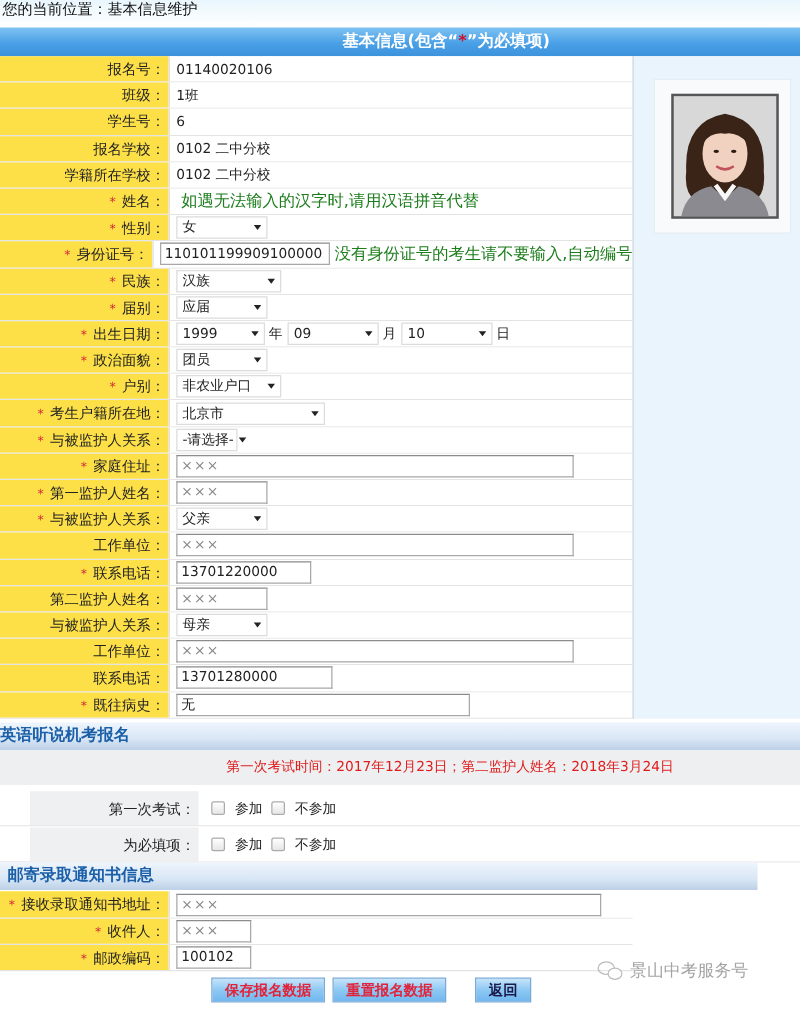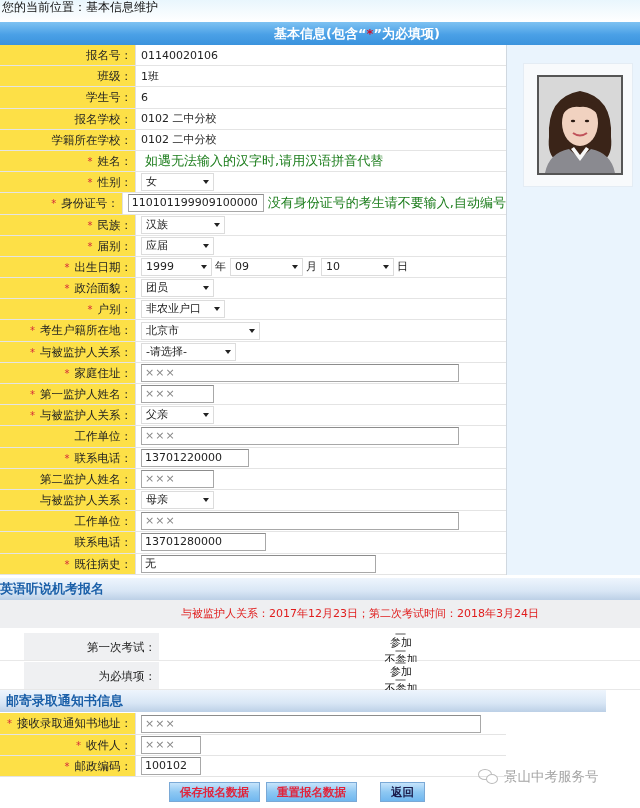--- a/index.html
+++ b/index.html
@@ -39,21 +39,21 @@
   .photo { position: absolute; left: 13px; top: 11px; width: 86px; height: 100px; border: 2px solid #555;
     background: #d9d9d9; overflow: hidden; }
 
   .section-bar { position: absolute; left: 0; width: 640px; height: 22px;
     background: linear-gradient(#eef5fd, #d8e6f5 60%, #bcd0e6); color: #1a5fa8; font-weight: bold;
     line-height: 22px; font-size: 13px; }
   .exam-notice { position: absolute; left: 0; top: 600px; width: 640px; height: 28px; background: #eeeff1;
     color: #e01c1c; text-align: center; line-height: 28px; font-size: 11px; padding-left: 80px; }
   .check-row { position: absolute; left: 0; width: 640px; height: 28px; display: flex; border-bottom: 1px solid #e8e8e8; padding-left: 24px; }
   .check-row .label-cell { width: 135px; background: #eff0f2; line-height: 28px; }
-  .check-row .value-cell { border-left: none; padding-left: 10px; flex-direction: column; }
+  .check-row .value-cell { border-left: none; padding-left: 10px; }
   .cb { width: 11px; height: 11px; border: 1px solid #aaa; border-radius: 2px; background: linear-gradient(#fff, #e6e6e6); margin-right: 8px; }
   .cb-label { margin-right: 7px; font-size: 11px; }
 
   .mail-table { position: absolute; left: 0; top: 713px; width: 506px; }
   .mail-table .label-cell { width: 135px; }
 
   .buttons { position: absolute; top: 782px; left: 0; width: 640px; height: 22px; padding-left: 20px; }
   .btn { position: absolute; top: 0; height: 20px; border: 1px solid #7aa9d6;
     background: linear-gradient(#c6e4fb, #8ec8f3 50%, #70b7ef); font-size: 11.5px; font-weight: bold; text-align: center; line-height: 18px; }
   .btn.red { color: #e0243c; }
@@ -177,21 +177,21 @@
     <div class="value-cell">
       <div class="sel" style="width:119px">
           <span>北京市</span>
           <span class="arrow"></span>
         </div>
     </div>
   </div>
   <div class="form-row">
     <div class="label-cell"><span class="req">*</span><span>与被监护人关系：</span></div>
     <div class="value-cell">
-      <div class="sel" style="width:95px">
+      <div class="sel" style="width:49px">
           <span>-请选择-</span>
           <span class="arrow"></span>
         </div>
     </div>
   </div>
   <div class="form-row">
     <div class="label-cell"><span class="req">*</span><span>家庭住址：</span></div>
     <div class="value-cell">
       <div class="txt ph" style="width:318px">×××</div>
     </div>
@@ -270,21 +270,21 @@
         <ellipse cx="34" cy="44" rx="2.2" ry="1.3" fill="#2a1a12"></ellipse>
         <ellipse cx="48" cy="44" rx="2.2" ry="1.3" fill="#2a1a12"></ellipse>
         <path d="M6 96 Q10 76 30 72 L41 82 L52 72 Q72 76 76 96 Z" fill="#8a8a90"></path>
         <path d="M32 72 L41 84 L50 72 L47 70 L41 78 L35 70 Z" fill="#f8f8f8"></path>
       </svg>
     </div>
   </div>
 </div>
 
 <div class="section-bar" style="top:578px">英语听说机考报名</div>
-<div class="exam-notice">与被监护人关系：2017年12月23日；第二次考试时间：2018年3月24日</div>
+<div class="exam-notice">第一次考试时间：2017年12月23日；第二监护人姓名：2018年3月24日</div>
 
 <div class="check-row" style="top:633px">
   <div class="label-cell">第一次考试：</div>
   <div class="value-cell">
     <span class="cb"></span>
     <span class="cb-label">参加</span>
     <span class="cb"></span>
     <span class="cb-label">不参加</span>
   </div>
 </div>

